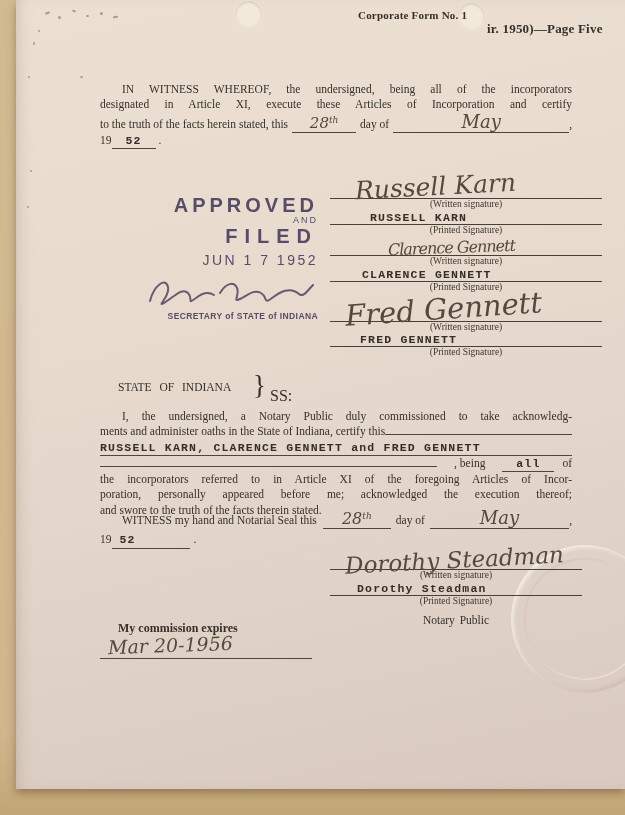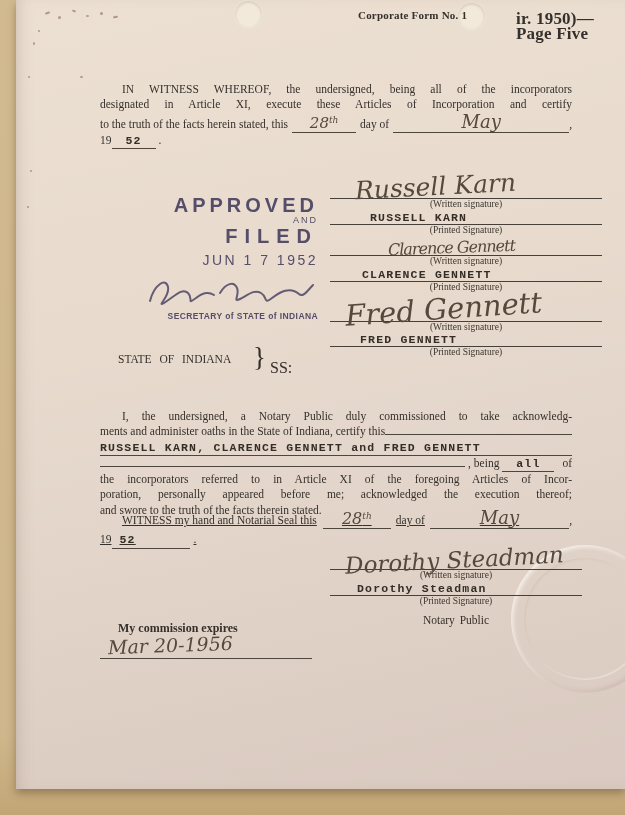--- a/index.html
+++ b/index.html
@@ -52,21 +52,21 @@
     <div class="speck abs" style="left:12px;top:76px;width:2px;height:2px;"></div>
     <div class="speck abs" style="left:64px;top:76px;width:3px;height:2px;"></div>
     <div class="speck abs" style="left:14px;top:170px;width:2px;height:2px;"></div>
     <div class="speck abs" style="left:11px;top:206px;width:2px;height:2px;"></div>
   </div>
 
   <div class="hole abs" style="left:219px;top:1px;"></div>
   <div class="hole abs" style="left:442px;top:3px;"></div>
 
   <div class="abs print bold" style="left:342px;top:8px;font-size:11px;letter-spacing:.2px;">Corporate Form No. 1</div>
-  <div class="abs print bold" style="left:471px;top:11px;font-size:17px;letter-spacing:.2px;margin-left:29px;">ir. 1950)—Page Five</div>
+  <div class="abs print bold" style="left:471px;top:21px;font-size:13px;letter-spacing:.2px;">ir. 1950)—Page Five</div>
 
   <div class="abs print" style="left:84px;top:82px;width:472px;">
     <div class="jline" style="padding-left:22px;">IN WITNESS WHEREOF, the undersigned, being all of the incorporators</div>
     <div class="jline">designated in Article XI, execute these Articles of Incorporation and certify</div>
     <div class="flexline">
       <span>to the truth of the facts herein stated, this</span>
       <span class="blank" style="width:64px;margin-left:4px;">
         <span class="hw" style="font-size:15px;">28</span><sup class="ord hw">th</sup>
       </span>
       <span style="margin:0 4px;">day of</span>
@@ -117,47 +117,47 @@
     <div class="sigrow" style="height:29px;">
       <span class="hw abs" style="left:15px;bottom:-5px;font-size:29px;transform:rotate(-4deg);white-space:nowrap;">Fred Gennett</span>
     </div>
     <div class="caption">(Written signature)</div>
     <div class="sigrow" style="height:13px;">
       <span class="tw abs" style="left:30px;bottom:0;">FRED GENNETT</span>
     </div>
     <div class="caption">(Printed Signature)</div>
   </div>
 
-  <div class="abs" style="left:102px;top:352px;">
+  <div class="abs" style="left:102px;top:380px;">
     <div class="print" style="word-spacing:5px;">STATE OF INDIANA</div>
     <div class="abs print" style="left:135px;top:-2px;font-size:27px;font-weight:400;">}</div>
     <div class="abs print" style="left:152px;top:8px;font-size:16px;">SS:</div>
   </div>
 
   <div class="abs print" style="left:84px;top:409px;width:472px;">
     <div class="jline" style="padding-left:22px;">I, the undersigned, a Notary Public duly commissioned to take acknowledg-</div>
     <div class="flexline">
       <span>ments and administer oaths in the State of Indiana, certify this</span>
       <span class="fill"></span>
     </div>
     <div style="border-bottom:1.2px solid #4d463c;height:15px;">
       <span class="tw">RUSSELL KARN, CLARENCE GENNETT and FRED GENNETT</span>
     </div>
     <div class="flexline" style="height:16px;">
       <span class="fill"></span>
-      <span style="margin:0 3px;">, being</span>
+      <span style="margin:0 17px;">, being</span>
       <span class="blank tw" style="width:52px;">all</span>
       <span style="margin-left:8px;">of</span>
     </div>
     <div class="jline">the incorporators referred to in Article XI of the foregoing Articles of Incor-</div>
     <div class="jline">poration, personally appeared before me; acknowledged the execution thereof;</div>
     <div>and swore to the truth of the facts therein stated.</div>
   </div>
 
-  <div class="abs print" style="left:84px;top:509px;width:472px;text-decoration:underline;">
+  <div class="abs print" style="left:84px;top:509px;width:472px;">
     <div class="flexline">
       <span style="padding-left:22px;">WITNESS my hand and Notarial Seal this</span>
       <span class="blank" style="width:68px;margin-left:6px;">
         <span class="hw" style="font-size:16px;">28</span><sup class="ord hw">th</sup>
       </span>
       <span style="margin:0 5px;">day of</span>
       <span class="fill" style="text-align:center;"><span class="hw" style="font-size:18px;">May</span></span>
       <span>,</span>
     </div>
     <div class="flexline" style="margin-top:3px;">

